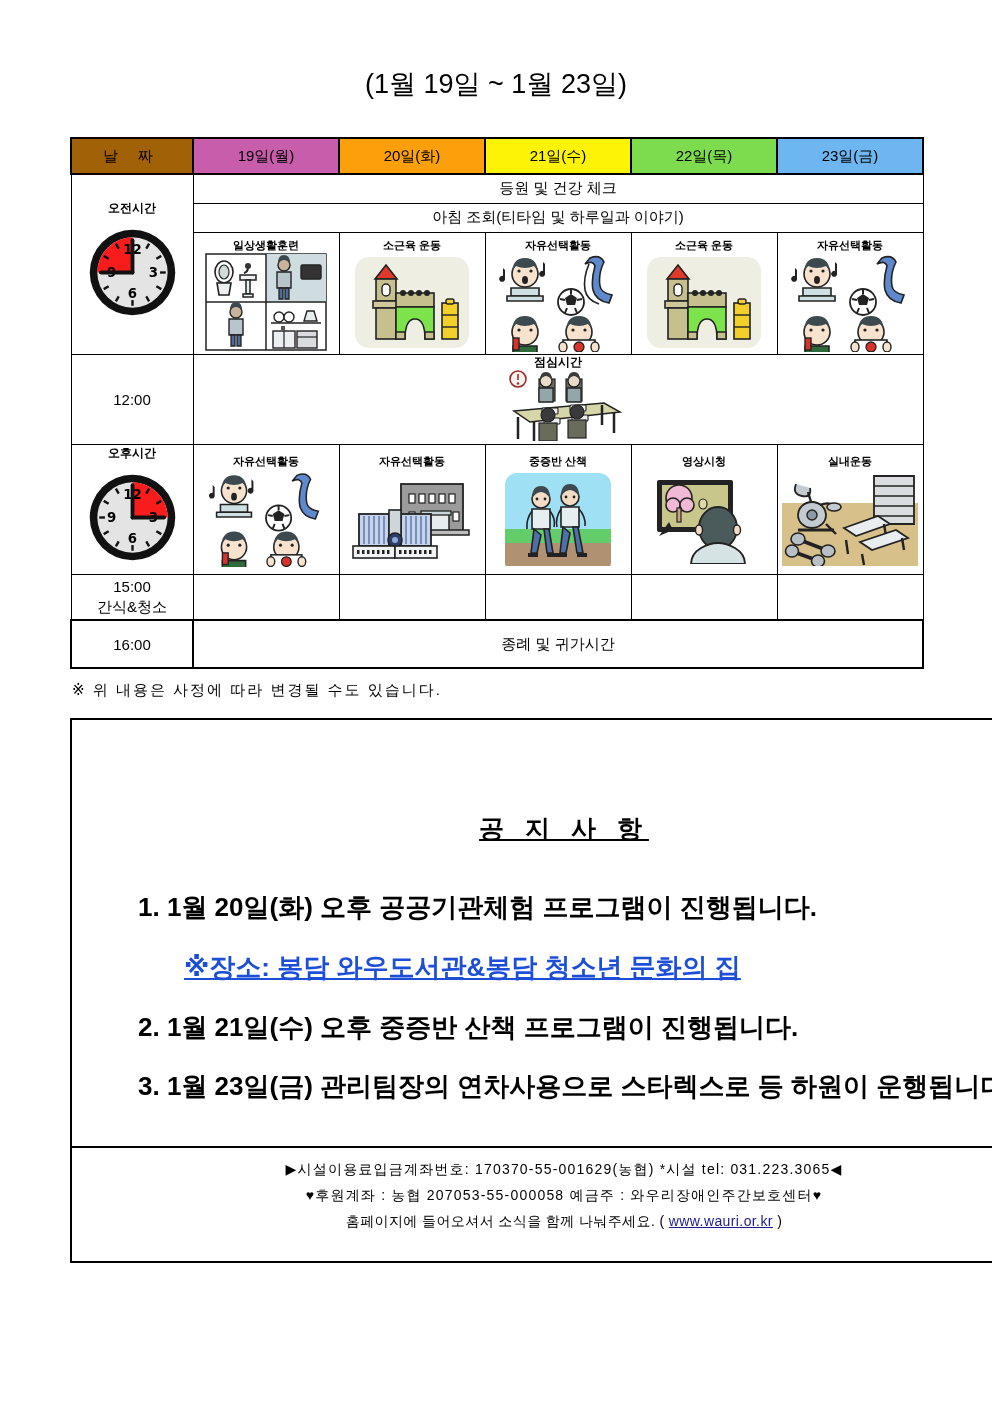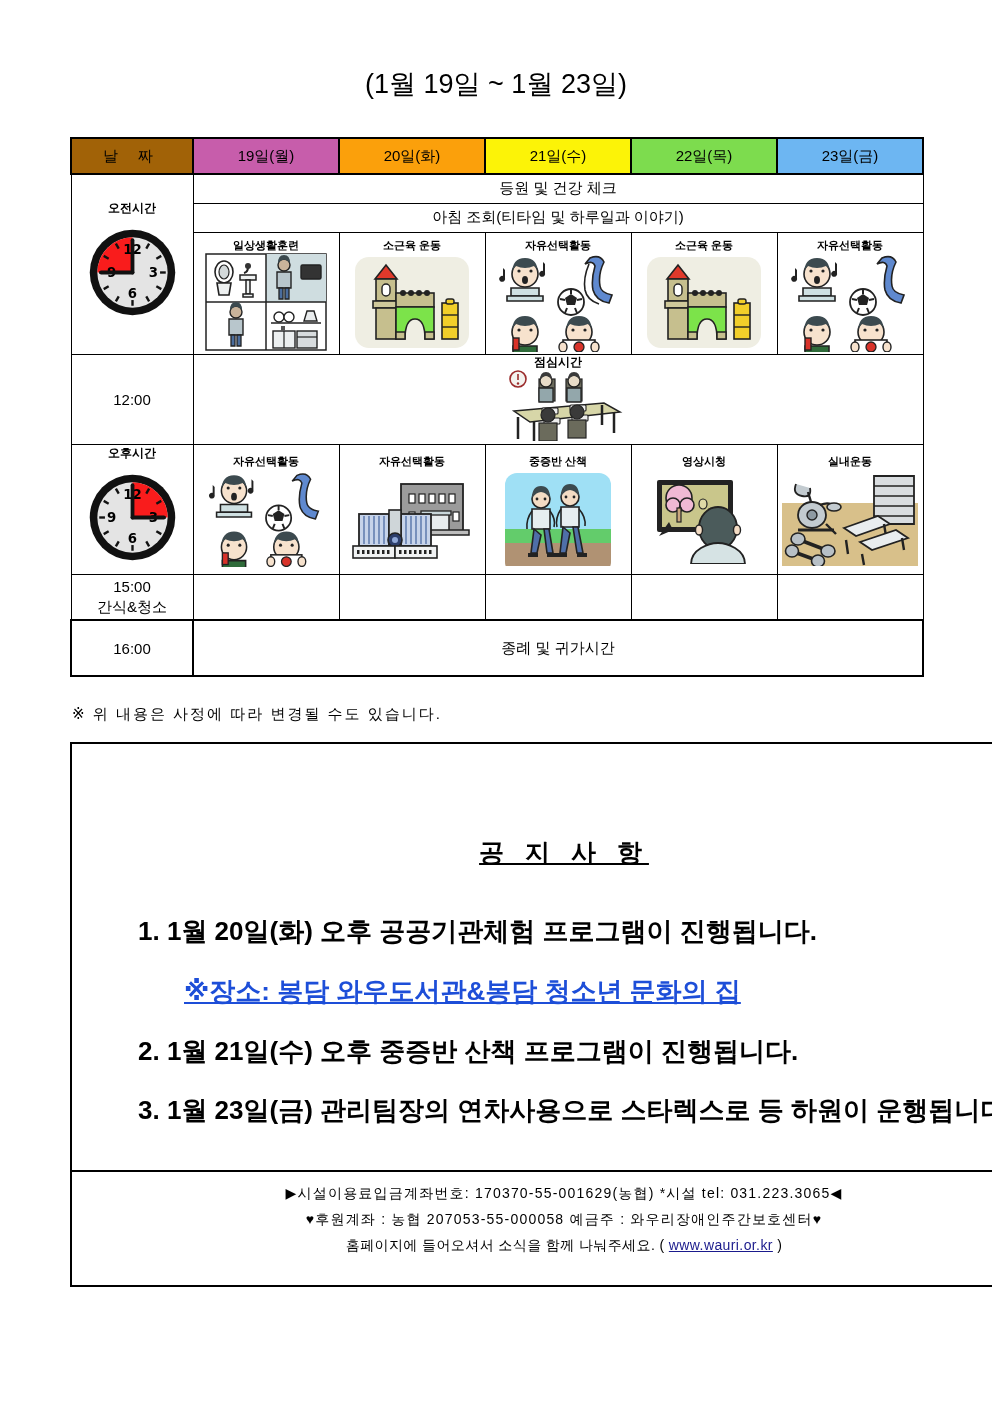--- a/index.html
+++ b/index.html
@@ -62,29 +62,29 @@
     display: block;
     padding-top: 4px;
     height: 18px;
     line-height: 14px;
   }
   .act-cell { height: 122px; vertical-align: top; }
   .act-img { height: 100px; display:flex; align-items:center; justify-content:center; }
 
   .lunch-cell { height: 90px; }
   .snack-cell { height: 46px; line-height: 20px; font-size: 17px; }
-  .close-cell { height: 56px; font-size: 18px; border-radius: 8px; }
+  .close-cell { height: 48px; font-size: 18px; border-radius: 8px; }
 
   
   .clockbox { padding: 4px 0 6px; }
 
   
   .table-note {
     padding: 0 72px;
-    margin-top: 28px;
+    margin-top: 12px;
     font-size: 15px;
     letter-spacing: 2px;
   }
 
   
   .notice-box {
     margin: 18px 70px 0 70px;
     width: 988px;
     border: 2px solid #000;
     height: 545px;

